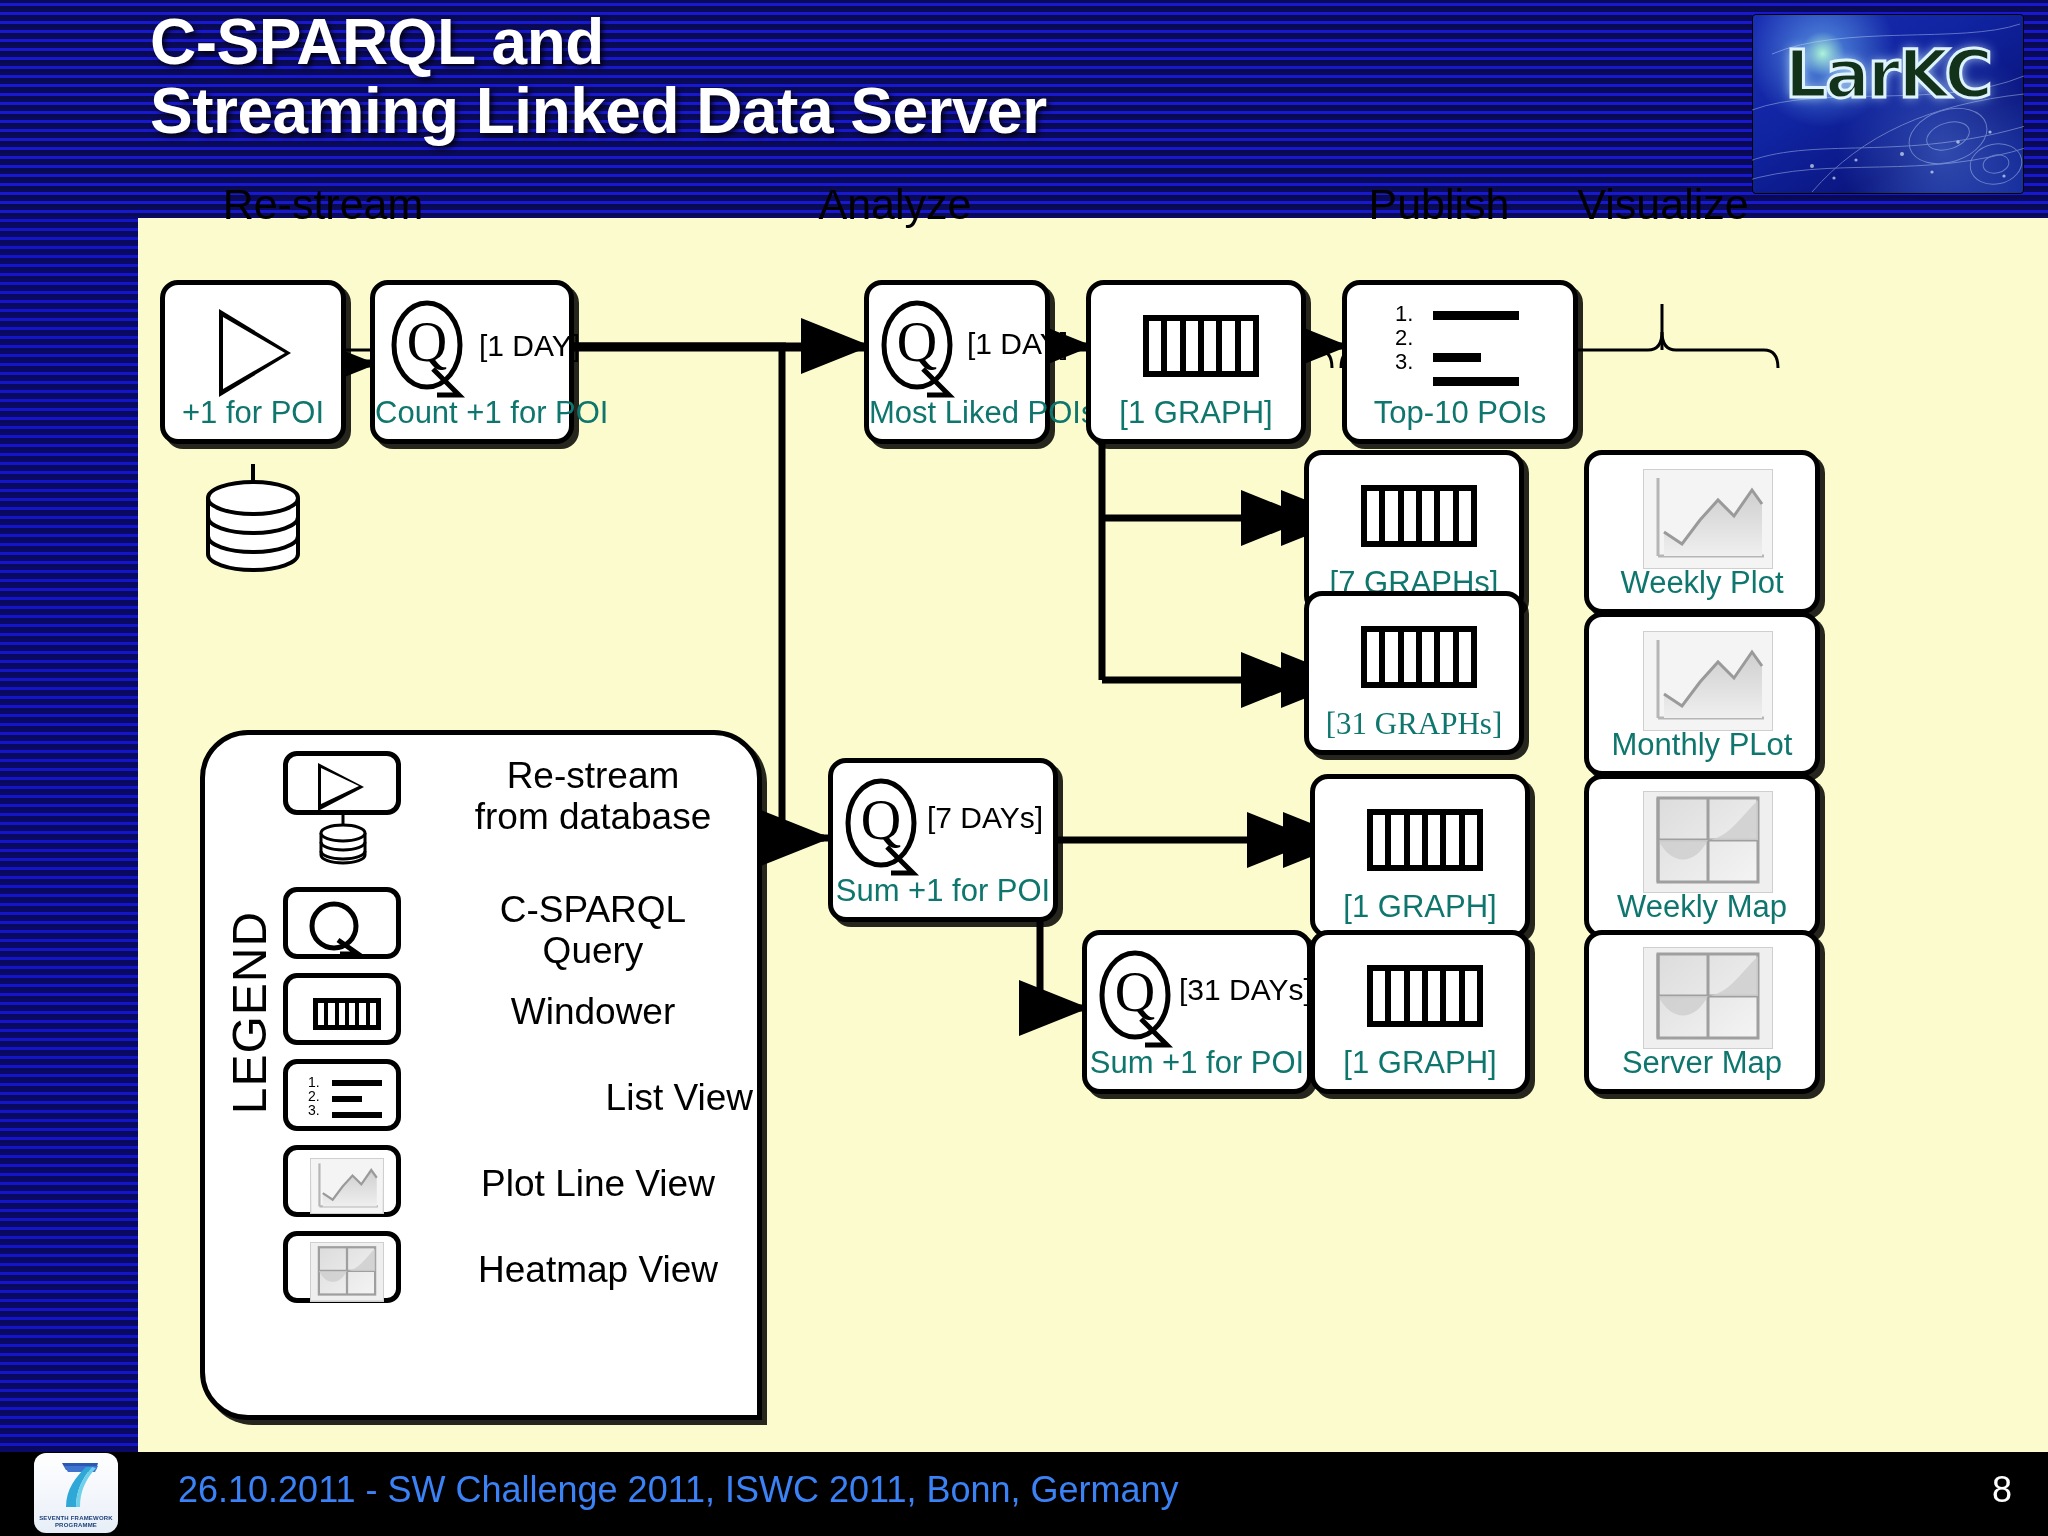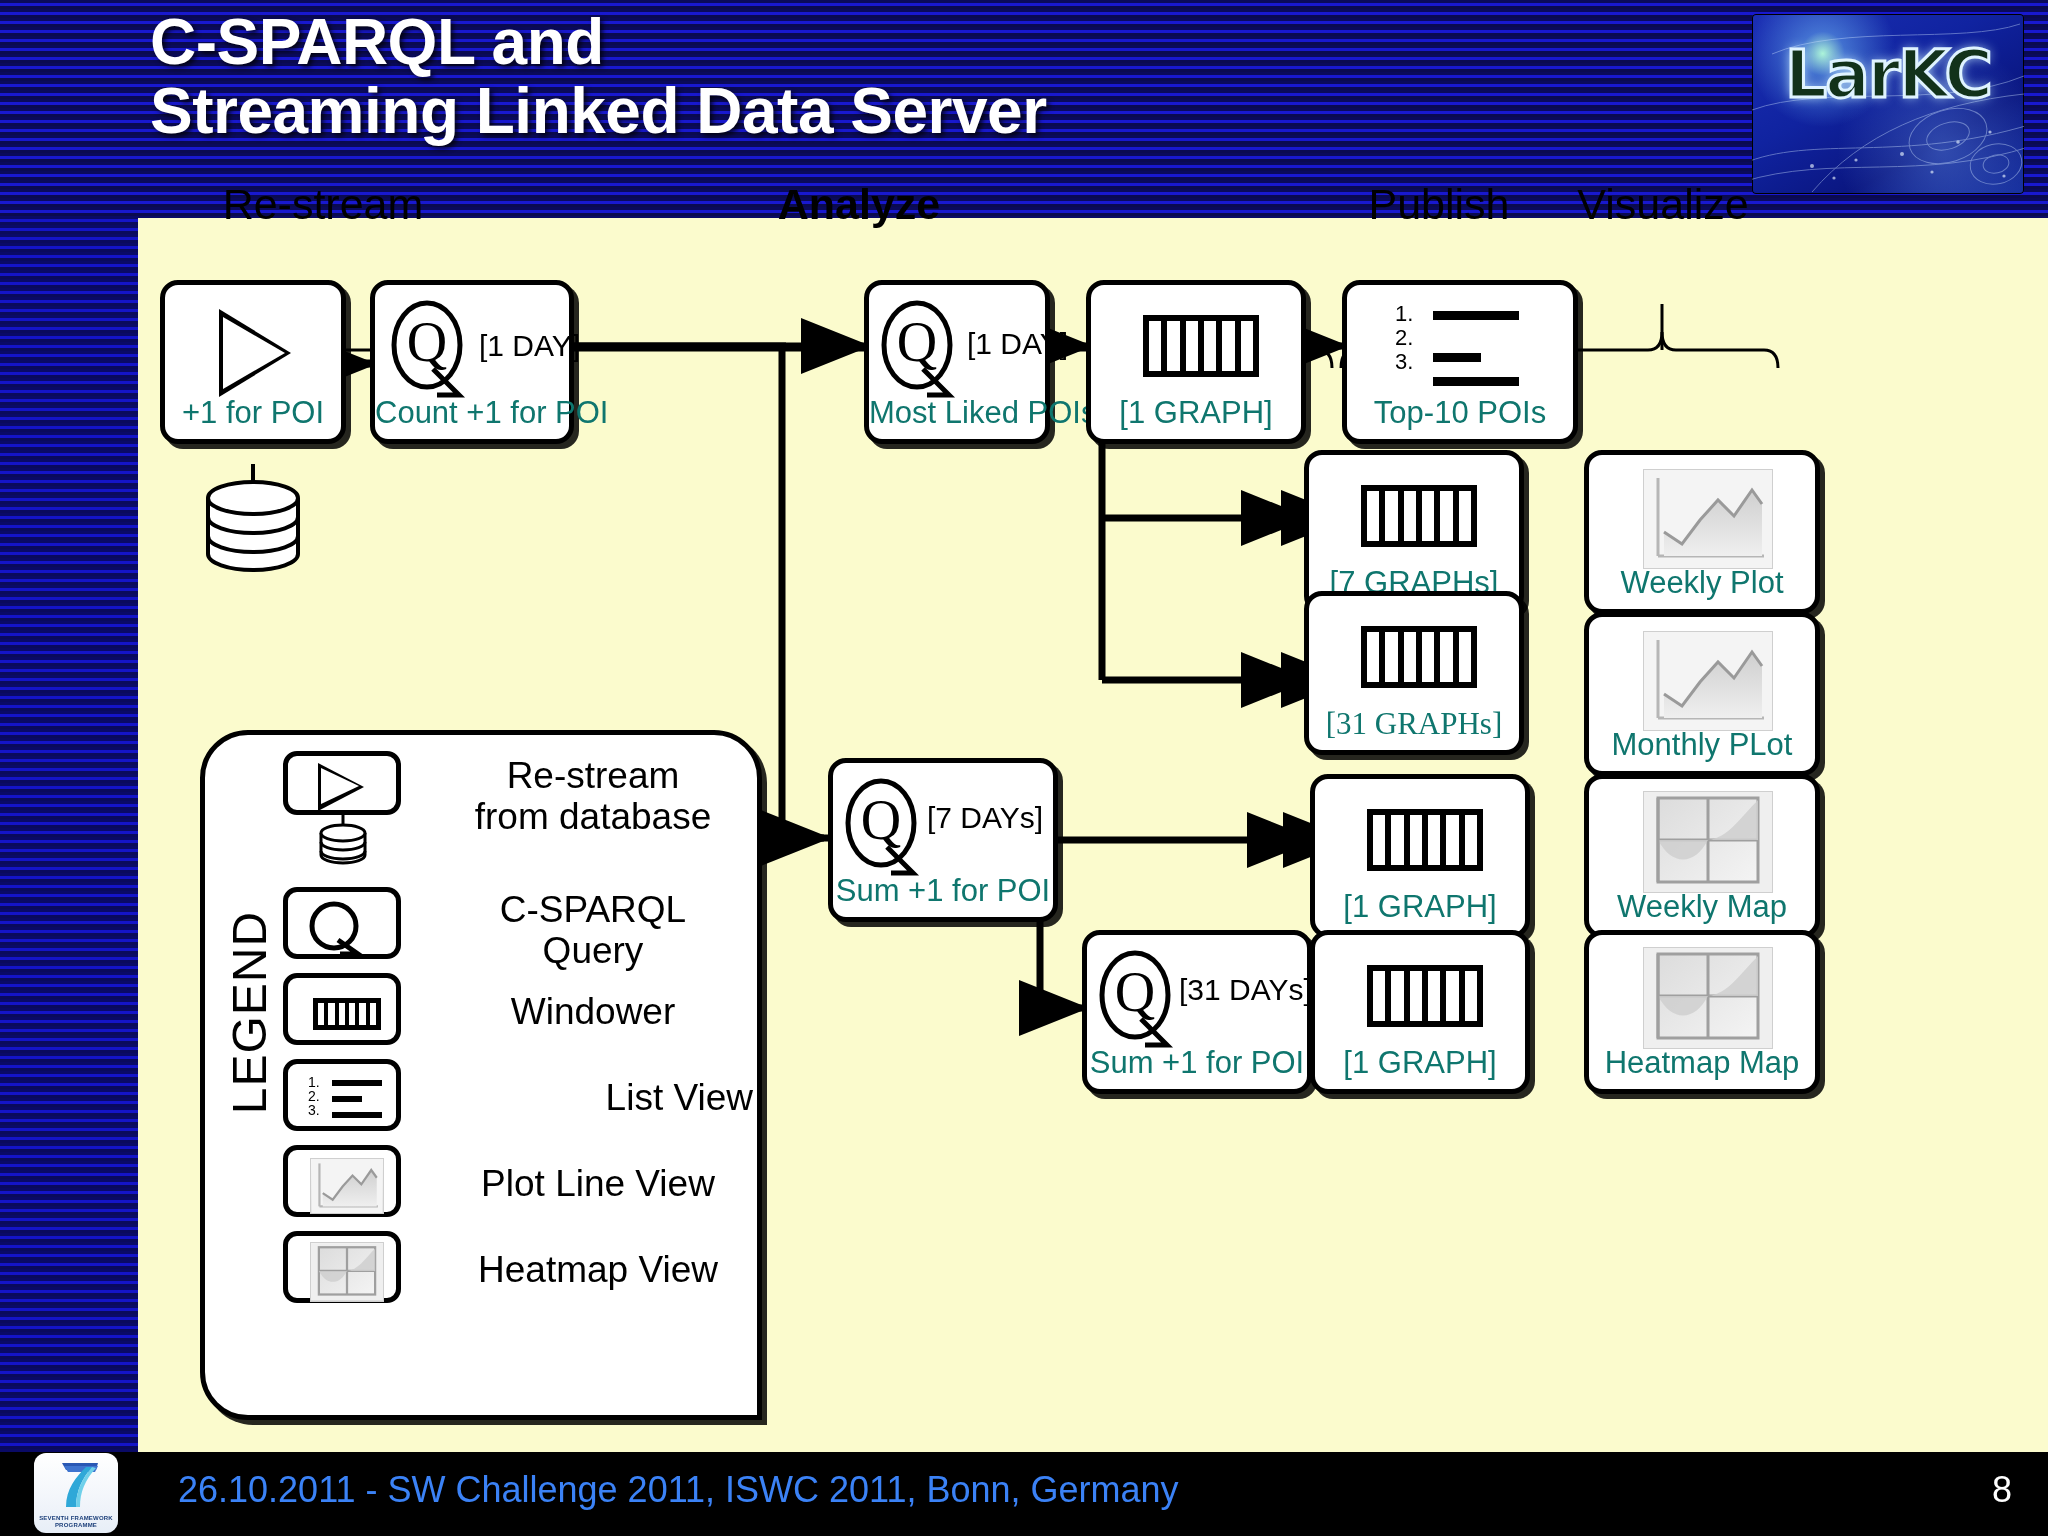--- a/index.html
+++ b/index.html
@@ -274,21 +274,21 @@
           <path d="M436 128 H 648"></path>
           <path d="M644 128 V 620"></path>
           <path d="M644 620 H 690"></path>
           <path d="M964 128 V 462"></path>
           <path d="M820 622 H 902"></path>
           <path d="M902 622 V 790"></path>
         </g>
       </svg>
 
       <div class="phase" style="left:60px;top:-38px;width:250px;">Re-stream</div>
-      <div class="phase" style="left:596px;top:-38px;width:250px;font-weight:bold;">Analyze</div>
+      <div class="phase" style="left:632px;top:-38px;width:250px;">Analyze</div>
       <div class="phase" style="left:1176px;top:-38px;width:250px;">Publish</div>
       <div class="phase" style="left:1400px;top:-38px;width:250px;">Visualize</div>
 
       <div class="node" style="left:22px;top:62px;width:186px;height:164px;">
         <div class="tri" style="left:54px;top:24px;"></div>
         <div class="tri-in" style="left:58px;top:32px;"></div>
         <div class="cap">+1 for POI</div>
       </div>
 
       <svg class="db" style="left:58px;top:246px;width:114px;height:112px;" viewBox="0 0 114 112">
@@ -467,21 +467,21 @@
             </linearGradient>
           </defs>
           <rect x="0" y="0" width="128" height="100" fill="#efefef"></rect>
           <rect x="14" y="6" width="100" height="84" fill="url(#hm2)" stroke="#9f9f9f" stroke-width="3"></rect>
           <path d="M14 48 H114" stroke="#9f9f9f" stroke-width="3"></path>
           <path d="M64 6 V90" stroke="#9f9f9f" stroke-width="3"></path>
           <path d="M64 48 C 84 46, 96 26, 114 8 L114 48 Z" fill="#cfcfcf" opacity=".85"></path>
           <path d="M14 48 C 28 74, 50 74, 64 48 L64 48 L14 48 Z" fill="#cfcfcf" opacity=".85"></path>
           <path d="M14 90 V6" stroke="#9f9f9f" stroke-width="3"></path>
         </svg>
-        <div class="cap">Heatmap Map</div>
+        <div class="cap">Server Map</div>
       </div>
 
       <div id="legend">
         <div class="vtitle">LEGEND</div>
 
         <div class="lbox" style="left:78px;top:16px;width:118px;height:64px;">
           <div class="tri" style="left:30px;top:7px;border-left-width:46px;border-top-width:24px;border-bottom-width:24px;"></div>
           <div class="tri-in" style="left:33px;top:12px;border-left-width:38px;border-top-width:18px;border-bottom-width:18px;"></div>
         </div>
         <svg class="db" style="left:110px;top:80px;width:56px;height:56px;" viewBox="0 0 56 56">

